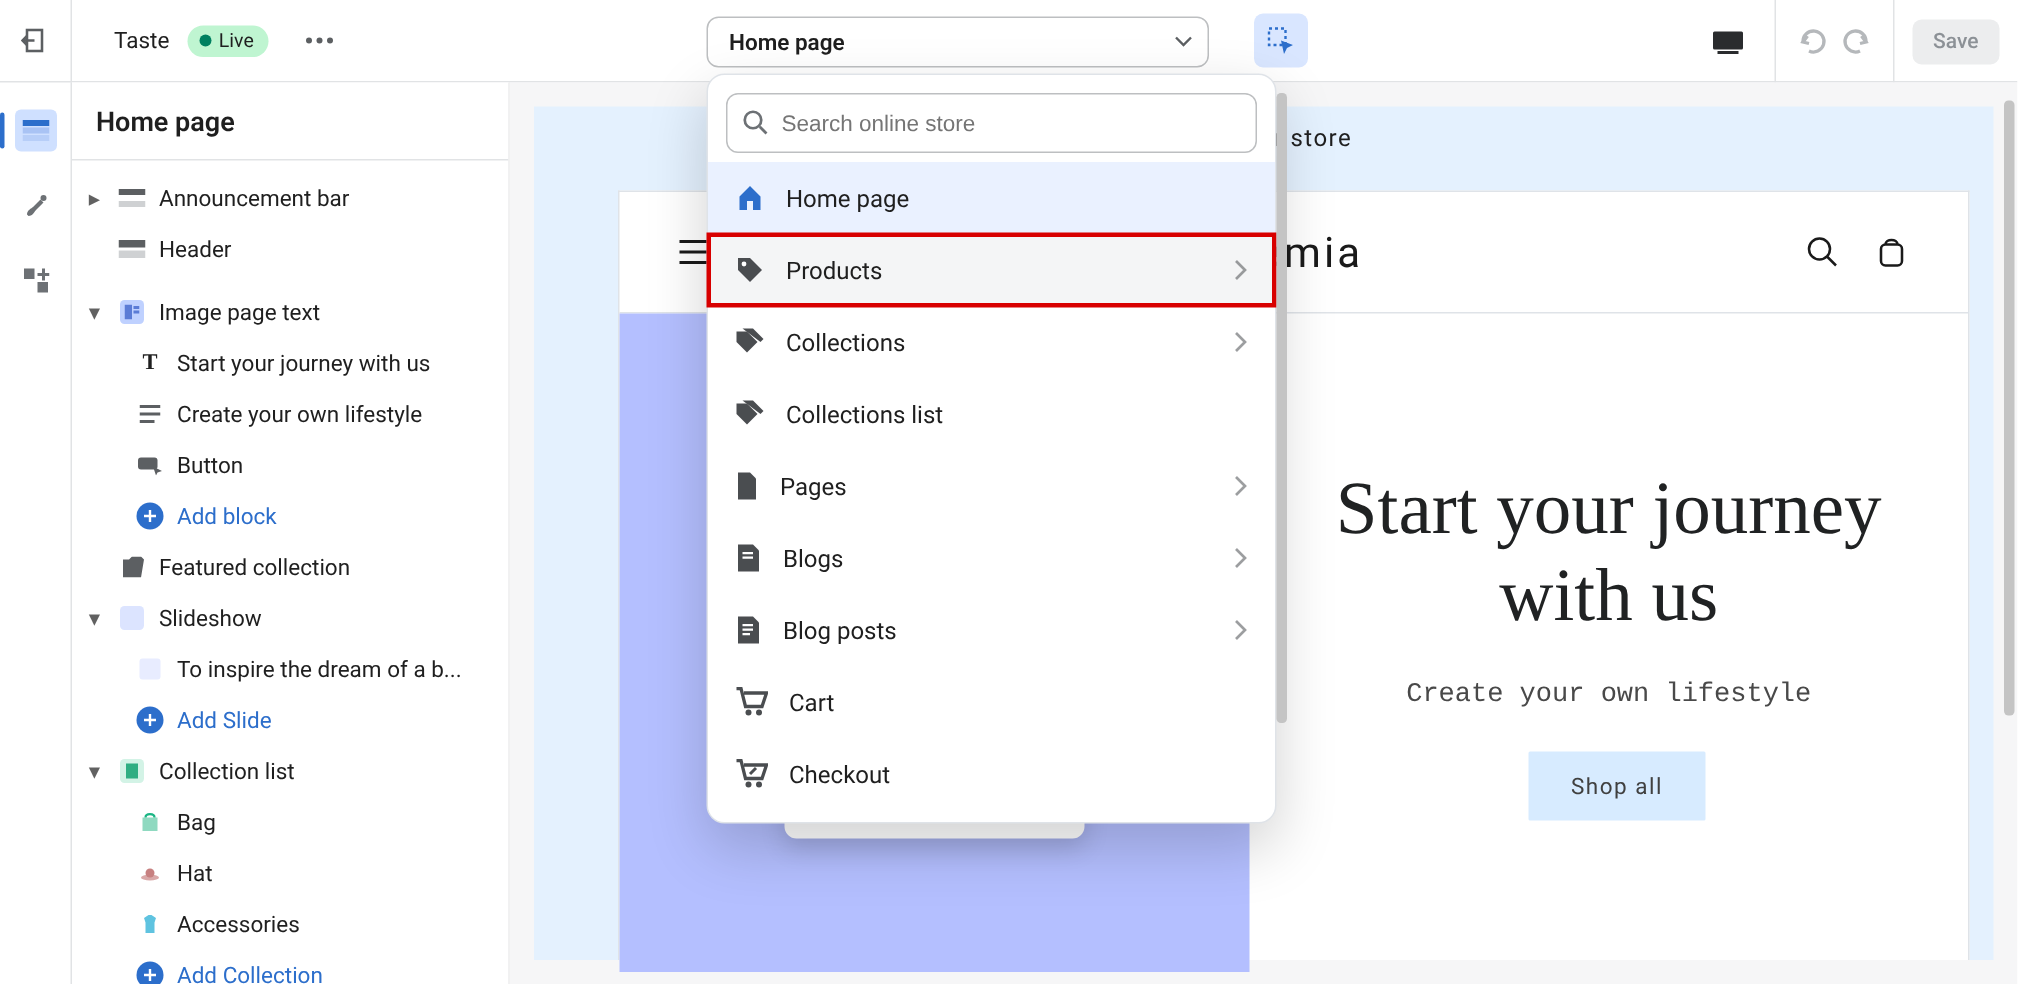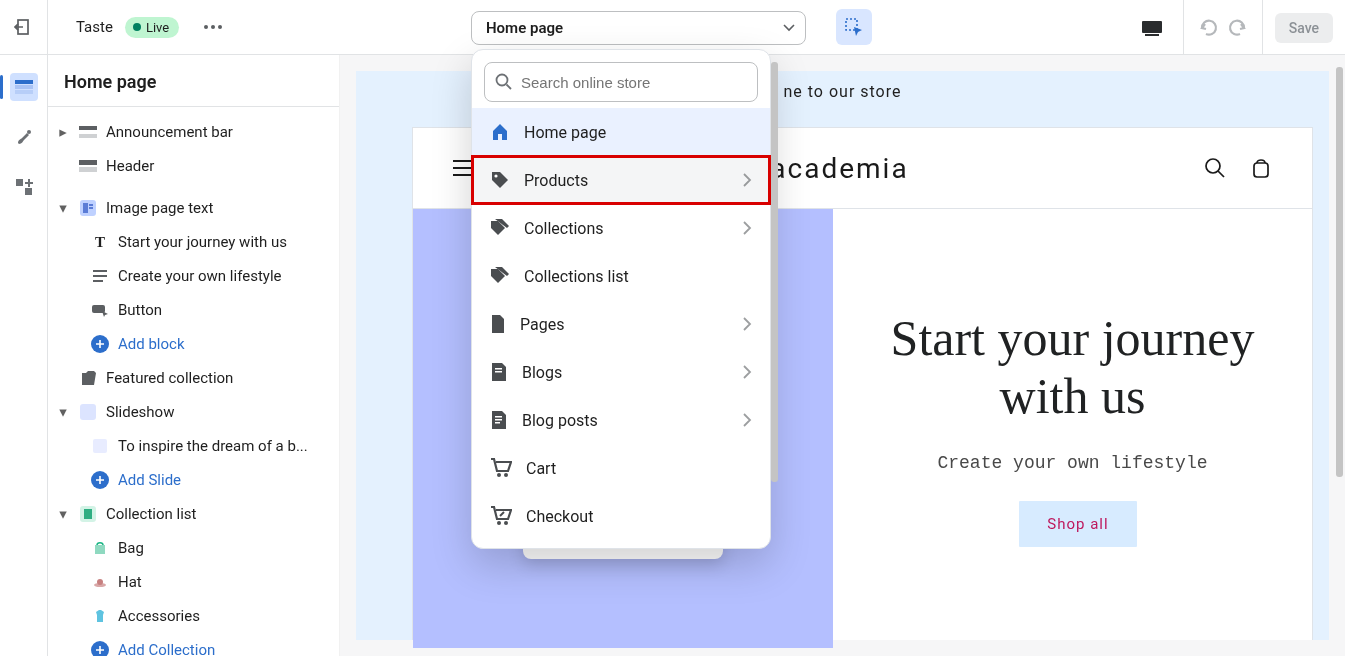--- a/index.html
+++ b/index.html
@@ -53,25 +53,25 @@
     .sf-header { height:80px; display:flex; align-items:center; padding:0 40px; }
     .burger { display:flex; flex-direction:column; gap:5px; }
     .burger span { display:block; width:22px; height:2px; background:#1a1a1a; }
     .brand { font-size:28px; letter-spacing:2px; color:#1a1a1a; flex:1; text-align:center; }
     .sf-icons { display:flex; gap:24px; }
     .hero { display:flex; gap:0; border-top:1px solid #dfe3e8; height:440px; }
     .hero-left { width:420px; background:#b4bfff; display:flex; align-items:center; justify-content:center; }
     .hero-right { flex:1; display:flex; flex-direction:column; align-items:center; justify-content:center; gap:28px; padding:0 40px; }
     .hero-title { font-family: Georgia, serif; font-size:50px; line-height:1.15; text-align:center; color:#202223; }
     .hero-sub { font-family: "Courier New", monospace; font-size:18px; color:#494949; }
-    .hero-btn { background:#d7ebff; padding:14px 28px; font-size:15px; letter-spacing:1px; color:#be185d; border-radius:1px;margin-left:11px; }
+    .hero-btn { background:#d7ebff; padding:14px 28px; font-size:15px; letter-spacing:1px; color:#404040; border-radius:1px;margin-left:11px; }
     .product-img { width:200px; height:260px; background:#fff; border-radius:8px; box-shadow:0 6px 16px rgba(0,0,0,0.15); display:flex; align-items:center; justify-content:center; }
 
     
-    .popup { position:absolute; left:471px; top:49px; width:300px; background:#fff; border:1px solid #dfe3e8; border-radius:12px; box-shadow:0 16px 40px rgba(0,0,0,0.18); padding:12px 0 8px; z-index:100; }
+    .popup { position:absolute; left:471px; top:49px; width:380px; background:#fff; border:1px solid #dfe3e8; border-radius:12px; box-shadow:0 16px 40px rgba(0,0,0,0.18); padding:12px 0 8px; z-index:100; }
     .popup-scroll { position:absolute; right:-8px; top:12px; width:7px; height:420px; background:#c4c4c4; border-radius:3px; }
     .search-box { margin:0 12px 6px; height:40px; border:1px solid #bdbfc1; border-radius:8px; display:flex; align-items:center; padding:0 10px; gap:8px; }
     .search-box input { border:none; outline:none; font-size:15px; flex:1; background:transparent; }
     .popup .prow { display:flex; align-items:center; height:48px; padding:0 18px; gap:14px; font-size:16px; cursor:pointer; }
     .popup .prow.sel { background:#eaf1ff; }
     .popup .prow.hov { background:#f4f5f6; }
     .popup .prow .pchev { margin-left:auto; opacity:0.6; }
     .popup .prow.highlighted { outline:3px solid #d80000; outline-offset:-2px; }
 
     svg { display:block; }

